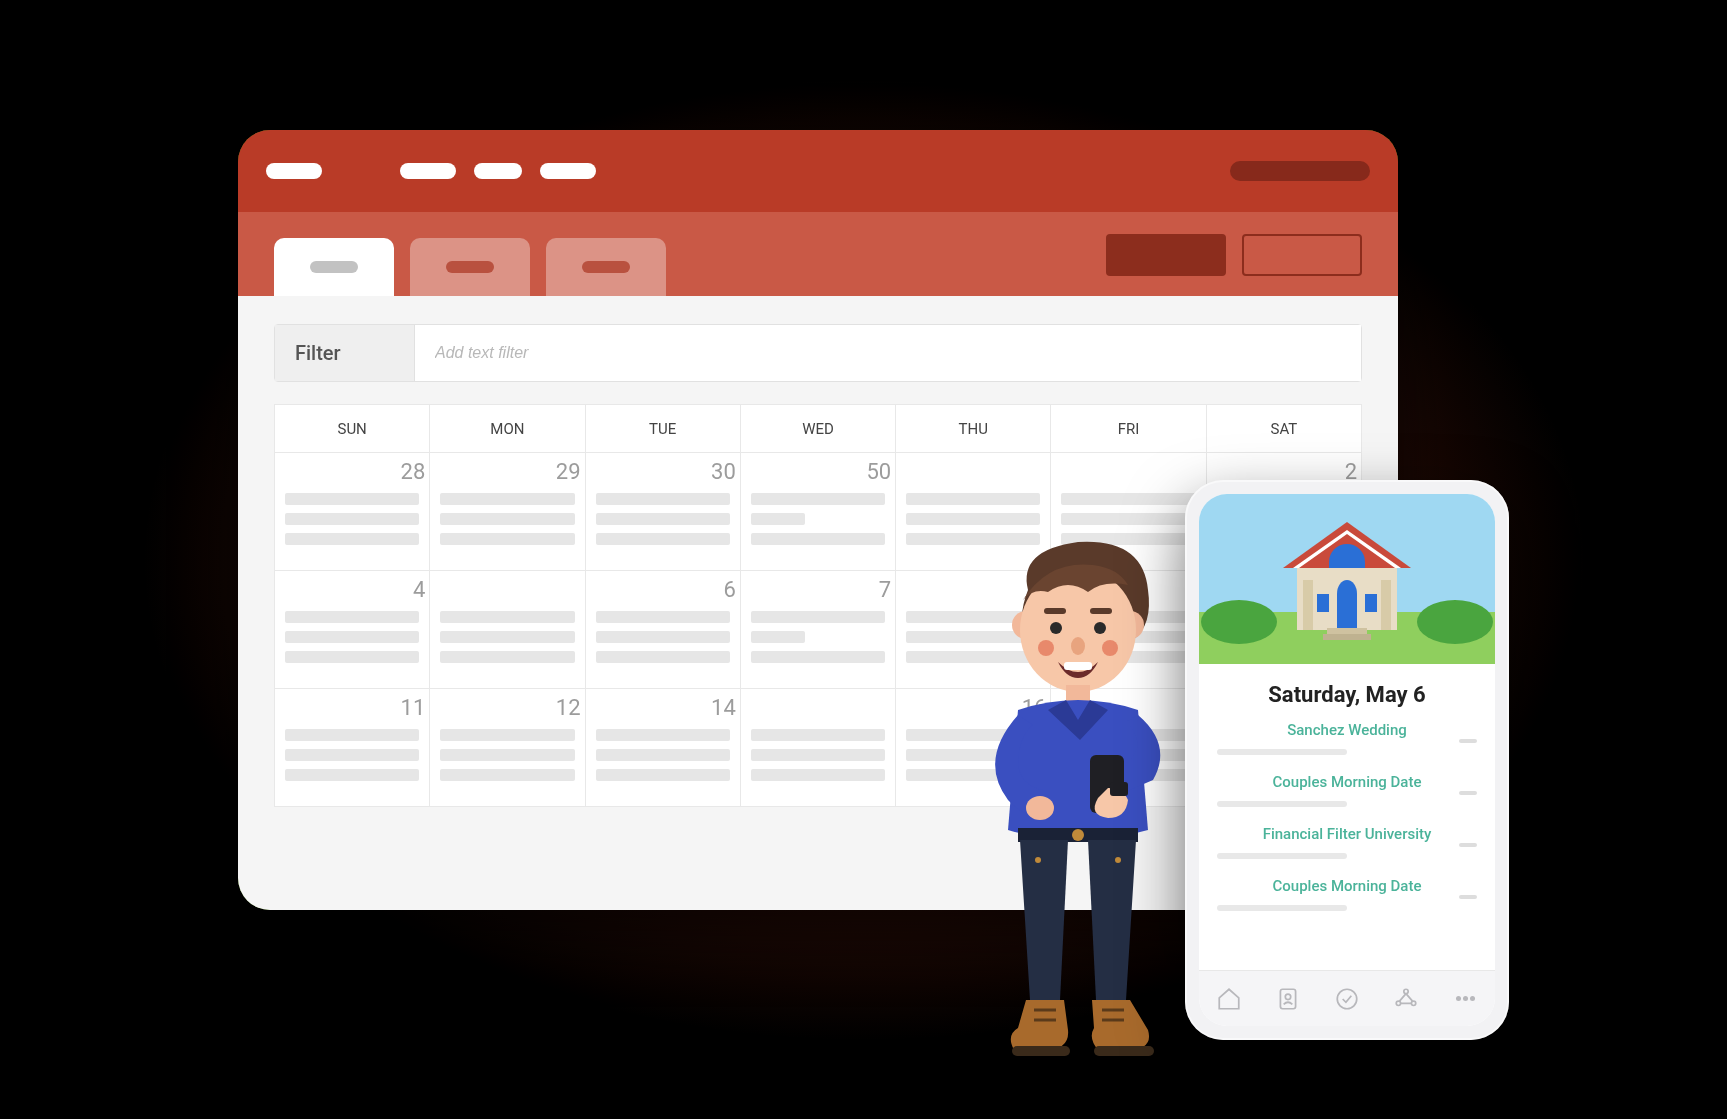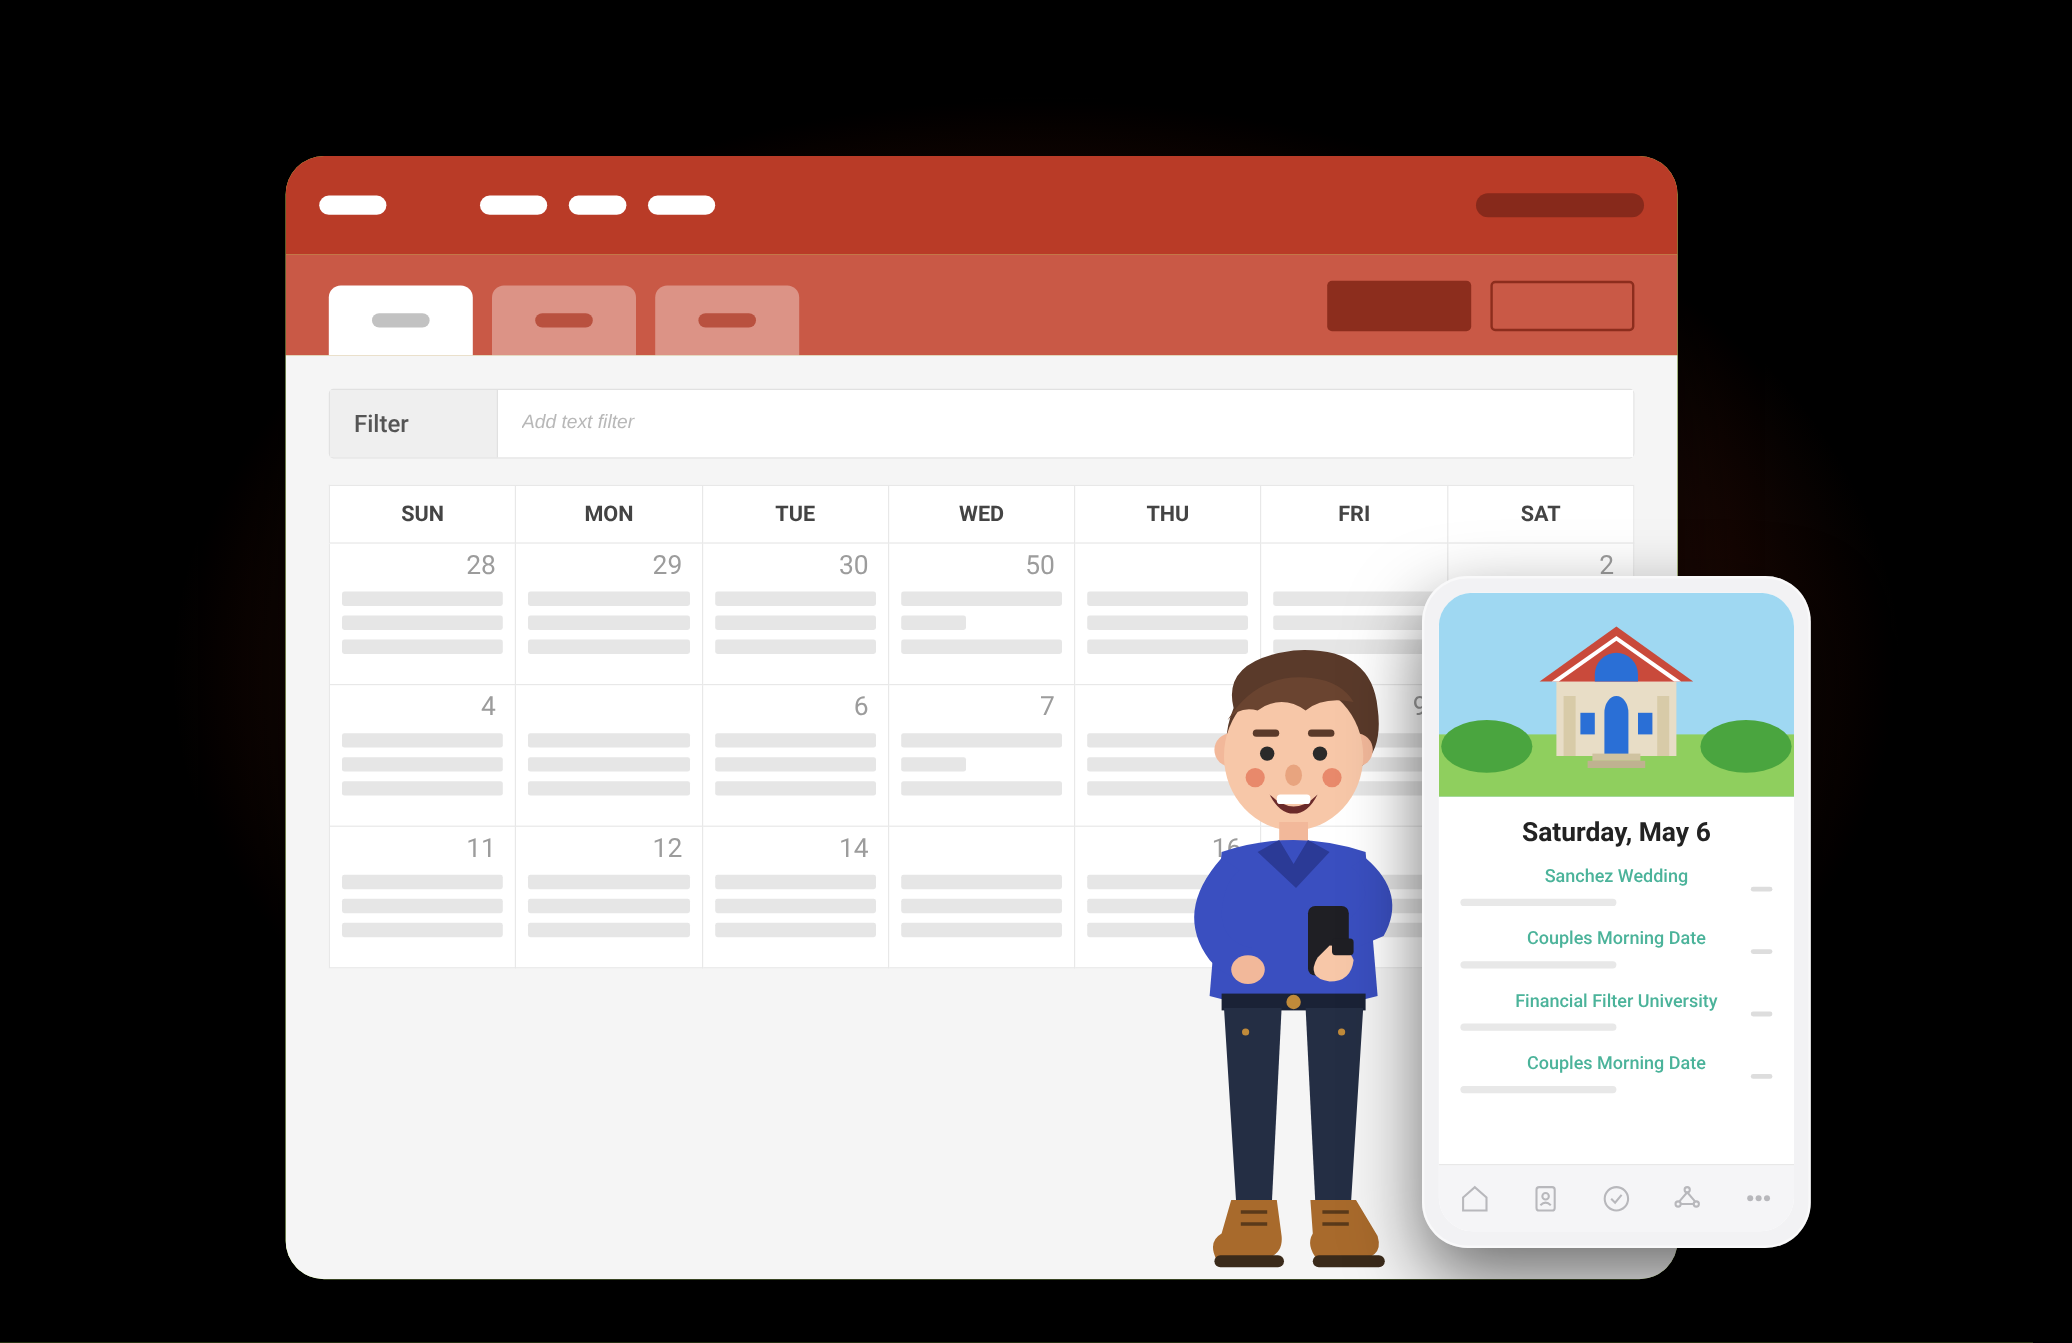--- a/index.html
+++ b/index.html
@@ -19,22 +19,22 @@
     width: 1500px; height: 1000px;
     transform: translate(-50%, -50%);
     background: radial-gradient(ellipse at center, rgba(200,60,30,0.55) 0%, rgba(200,60,30,0.25) 40%, rgba(0,0,0,0) 68%);
     pointer-events: none;
   }
 
   
   .window {
     position: absolute;
     left: 238px; top: 130px;
-    width: 1160px; height: 936px;
-    background: #bef264;
+    width: 1160px; height: 780px;
+    background: #4d7c0f;
     border-radius: 32px;
     overflow: hidden;
     box-shadow: 0 25px 60px rgba(0,0,0,0.6);
   }
   .topbar {
     height: 82px;
     background: #b93b27;
     display: flex;
     align-items: center;
     padding: 0 28px;
@@ -90,29 +90,29 @@
   .filter-input::placeholder { color:#b8b8b8; }
 
   .cal-header {
     display:grid; grid-template-columns: repeat(7, 1fr);
     margin-top:22px; border-top:1px solid #e8e8e8; border-left:1px solid #e8e8e8;
     background:#fff;
   }
   .cal-header > div {
     border-right:1px solid #e8e8e8; border-bottom:1px solid #e8e8e8;
     height:48px; display:flex; align-items:center; justify-content:center;
-    font-weight:700; color:#444; font-size:18px;
+    font-weight:400; color:#444; font-size:15px;
   }
   .cal-body { border-left:1px solid #e8e8e8; background:#fff; }
   .cal-row { display:grid; grid-template-columns: repeat(7, 1fr); }
   .cal-cell {
     border-right:1px solid #e8e8e8; border-bottom:1px solid #e8e8e8;
     height:118px; position:relative; padding:6px 10px;
   }
-  .cal-date { position:absolute; top:6px; right:16px; font-size:22px; color:#9c9c9c; }
+  .cal-date { position:absolute; top:6px; right:4px; font-size:22px; color:#9c9c9c; }
   .evstrip { height:12px; background:#e6e6e6; border-radius:2px; margin-top:34px; }
   .evstrip + .evstrip { margin-top:8px; }
   .evstrip.short { width:40%; }
 
   
   .person { position:absolute; left:948px; top:530px; width:260px; height:540px; }
 
   
   .phone {
     position:absolute; left:1185px; top:480px;

